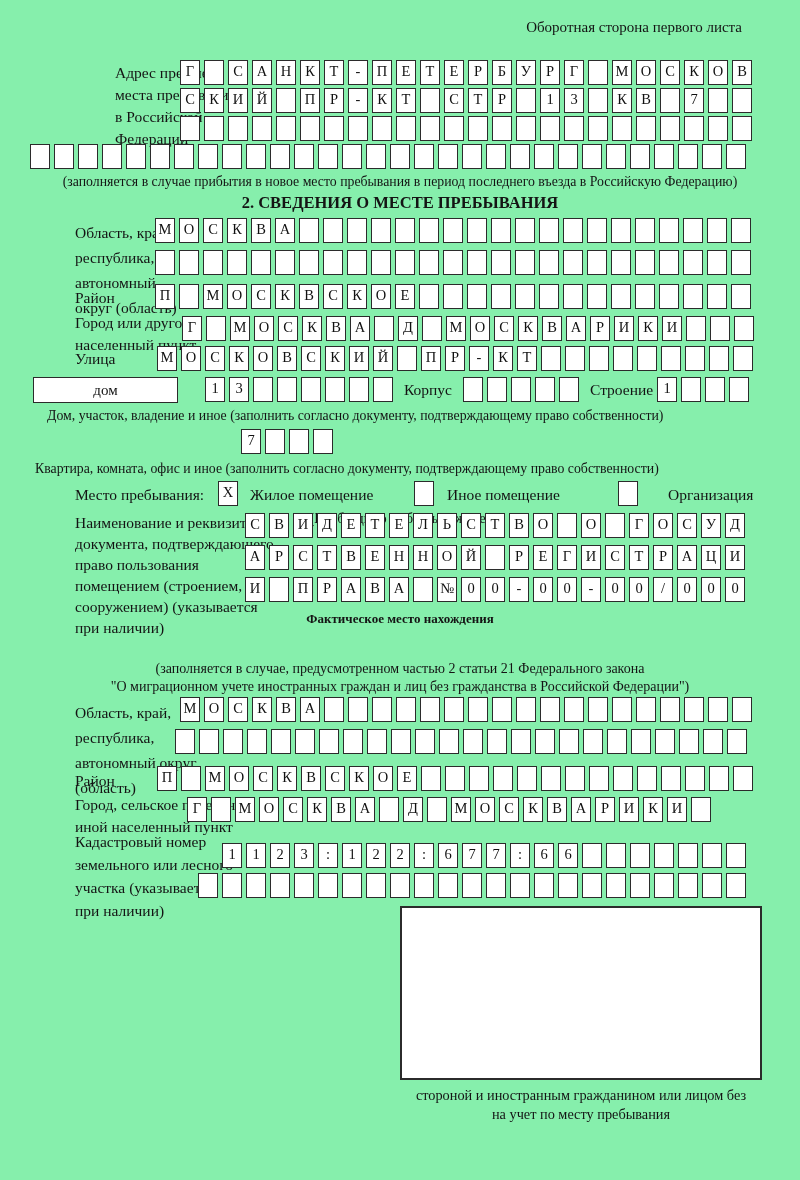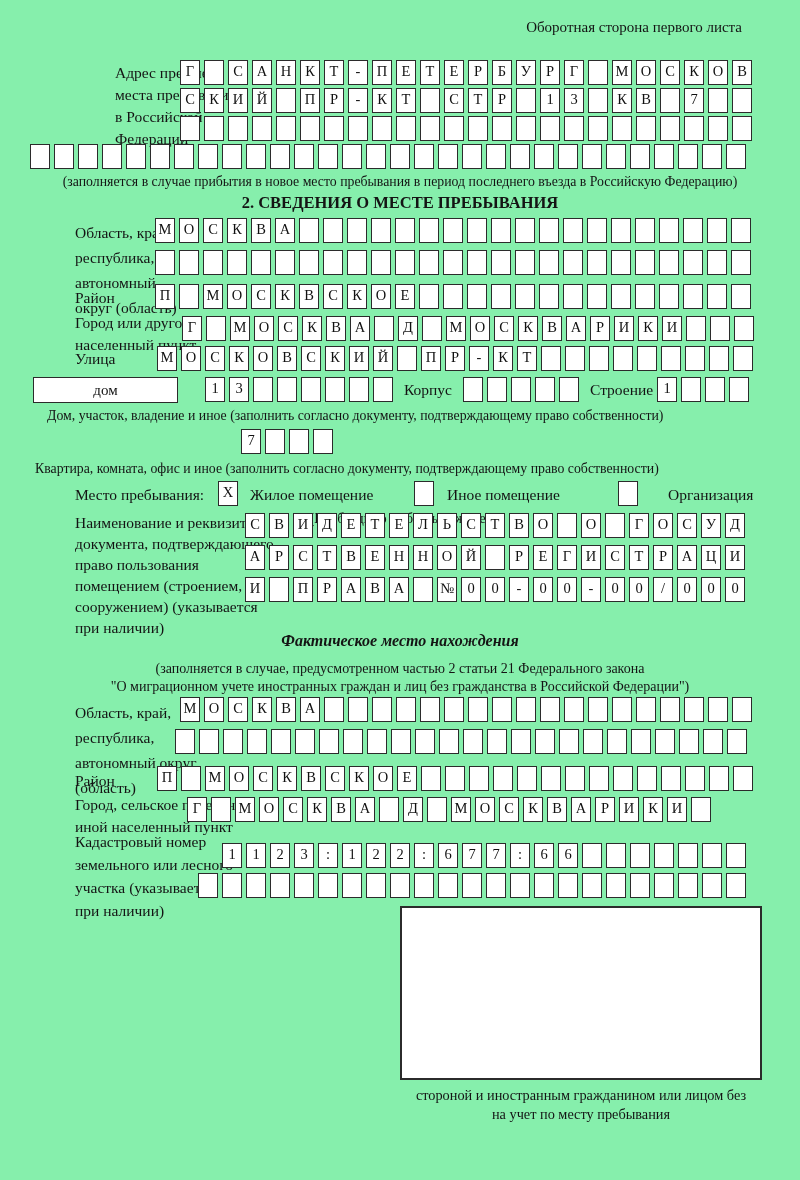--- a/index.html
+++ b/index.html
@@ -425,21 +425,21 @@
       <span class="cell">0</span>
       <span class="cell">-</span>
       <span class="cell">0</span>
       <span class="cell">0</span>
       <span class="cell">/</span>
       <span class="cell">0</span>
       <span class="cell">0</span>
       <span class="cell">0</span>
     </div>
 
-  <div class="abs center h-bold" style="top:632px;font-size:16px;font-style:italic;">Фактическое место нахождения</div>
+  <div class="abs center h-bold" style="top:611px;font-size:13px;">Фактическое место нахождения</div>
   <div class="abs note center" style="top:660px;font-size:14px;">(заполняется в случае, предусмотренном частью 2 статьи 21 Федерального закона</div>
   <div class="abs note center" style="top:678px;font-size:14px;">"О миграционном учете иностранных граждан и лиц без гражданства в Российской Федерации")</div>
 
   <div class="abs label lines" style="left:75px;top:700px;line-height:25px;">
       <div>Область, край,</div>
       <div>республика,</div>
       <div>автономный округ</div>
       <div>(область)</div>
     </div>
   <div class="abs cellrow" style="left:180px;top:697px;">

